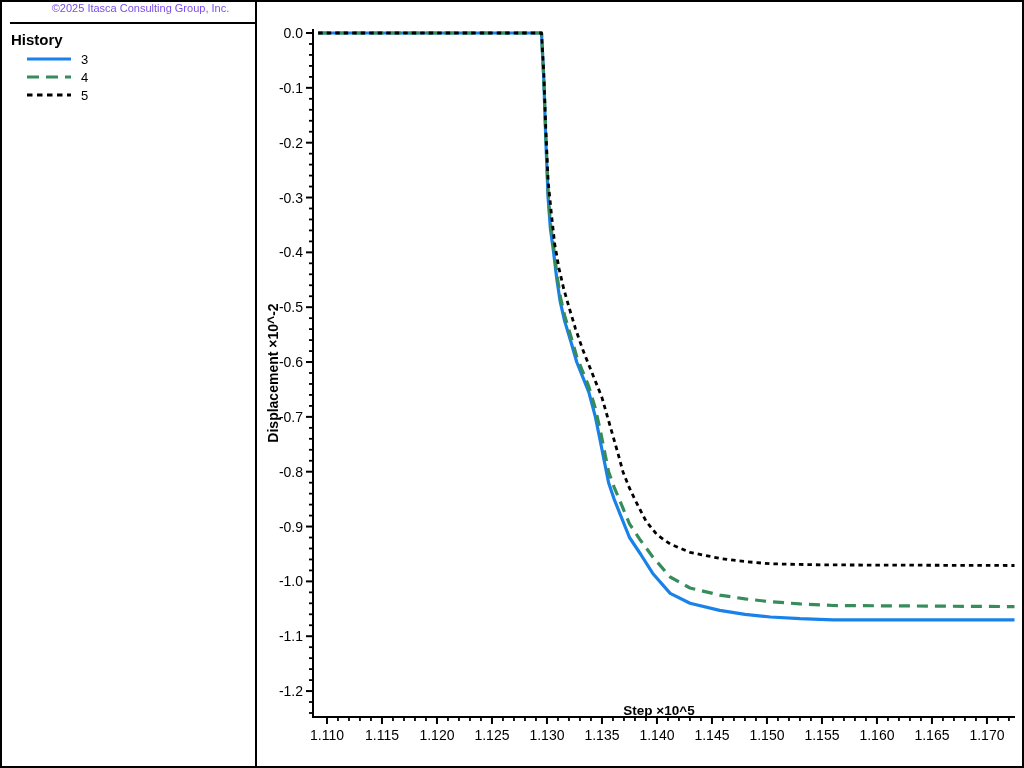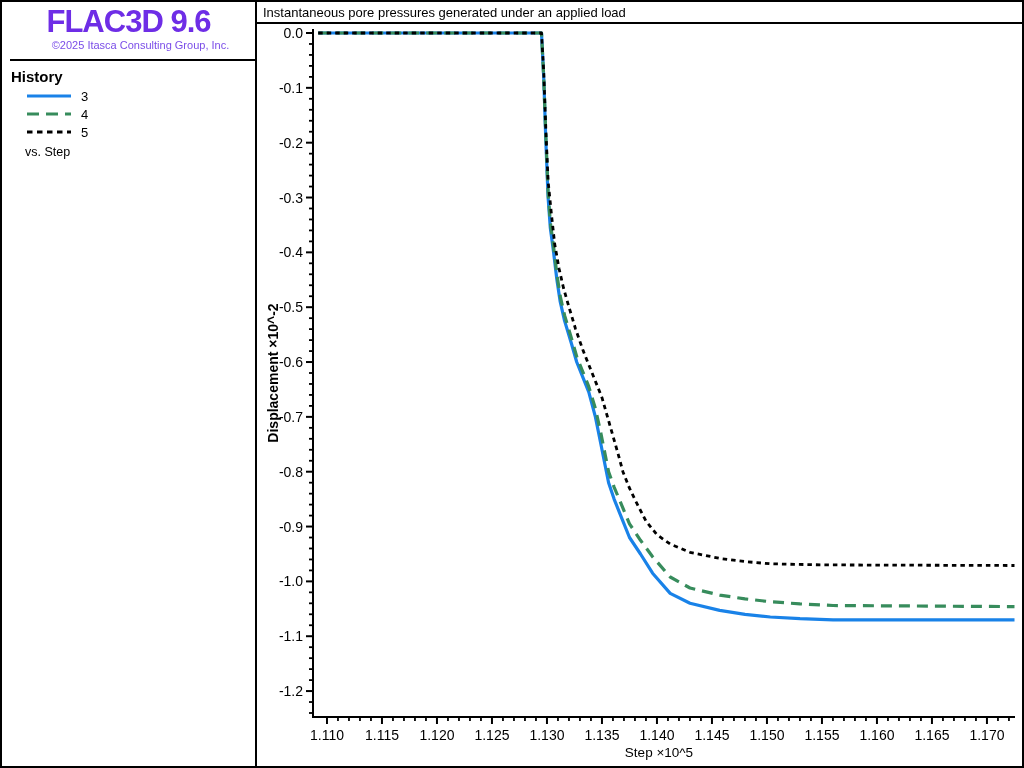--- a/index.html
+++ b/index.html
@@ -19,29 +19,28 @@
   .legend-row .lbl{font-size:13px;}
   .legend-row line{stroke-width:3.2;fill:none;}
   .legend-row.dashed line{stroke-dasharray:12 7;}
   .legend-row.dotted line{stroke-dasharray:5.5 4.5;stroke-width:3;}
   .vs-step{margin:6px 0 0 23px;font-size:12.5px;}
   
   .chart-panel{position:absolute;left:255px;top:0;right:0;bottom:0;background:#fff;}
   .chart-title-bar{height:20px;border-bottom:2px solid #000;display:flex;align-items:center;padding-left:6px;font-size:13px;}
   #plot{position:absolute;left:0;top:22px;}
   .ylabel{position:absolute;left:16px;top:371px;transform:translate(-50%,-50%) rotate(-90deg);font-size:14px;font-weight:700;white-space:nowrap;}
-  .xlabel{position:absolute;left:402px;top:750px;transform:translate(-50%,-50%);font-size:13.5px;font-weight:400;white-space:nowrap;}
+  .xlabel{position:absolute;left:402px;top:708px;transform:translate(-50%,-50%);font-size:13.5px;font-weight:700;white-space:nowrap;}
 </style>
 </head>
 <body>
 
 <div class="screen">
 
   <aside class="sidebar">
-    <div class="logo" style="color: rgb(110, 45, 230);">FLAC3D 9.6</div>
     <div class="copyright" style="color: rgb(122, 77, 232); padding-left: 24px;">©2025 Itasca Consulting Group, Inc.</div>
     <hr class="sidebar-rule">
     <div class="history-title">History</div>
 
     <div class="legend-row solid">
       <svg width="46" height="8">
         <line x1="1" y1="4" x2="45" y2="4" stroke="#1982E8"></line>
       </svg>
       <span class="lbl">3</span>
     </div>
@@ -51,27 +50,23 @@
       </svg>
       <span class="lbl">4</span>
     </div>
     <div class="legend-row dotted">
       <svg width="46" height="8">
         <line x1="1" y1="4" x2="45" y2="4" stroke="#000000"></line>
       </svg>
       <span class="lbl">5</span>
     </div>
 
-    <div class="vs-step">vs. Step</div>
   </aside>
 
   <main class="chart-panel">
-    <div class="chart-title-bar">
-      <span>Instantaneous pore pressures generated under an applied load</span>
-    </div>
     <svg id="plot" width="765" height="740" viewBox="0 0 765 740">
         <path d="M 56 5 L 56 693 L 758 693" fill="none" stroke="#000" stroke-width="2"></path>
         <line x1="80.96928862425565" y1="693" x2="80.96928862425565" y2="697" stroke="#000" stroke-width="1.8"></line>
         <line x1="91.96897524287175" y1="693" x2="91.96897524287175" y2="697" stroke="#000" stroke-width="1.8"></line>
         <line x1="102.9686618614854" y1="693" x2="102.9686618614854" y2="697" stroke="#000" stroke-width="1.8"></line>
         <line x1="113.96834848010147" y1="693" x2="113.96834848010147" y2="697" stroke="#000" stroke-width="1.8"></line>
         <line x1="135.96772171733122" y1="693" x2="135.96772171733122" y2="697" stroke="#000" stroke-width="1.8"></line>
         <line x1="146.96740833594487" y1="693" x2="146.96740833594487" y2="697" stroke="#000" stroke-width="1.8"></line>
         <line x1="157.96709495456093" y1="693" x2="157.96709495456093" y2="697" stroke="#000" stroke-width="1.8"></line>
         <line x1="168.96678157317461" y1="693" x2="168.96678157317461" y2="697" stroke="#000" stroke-width="1.8"></line>

